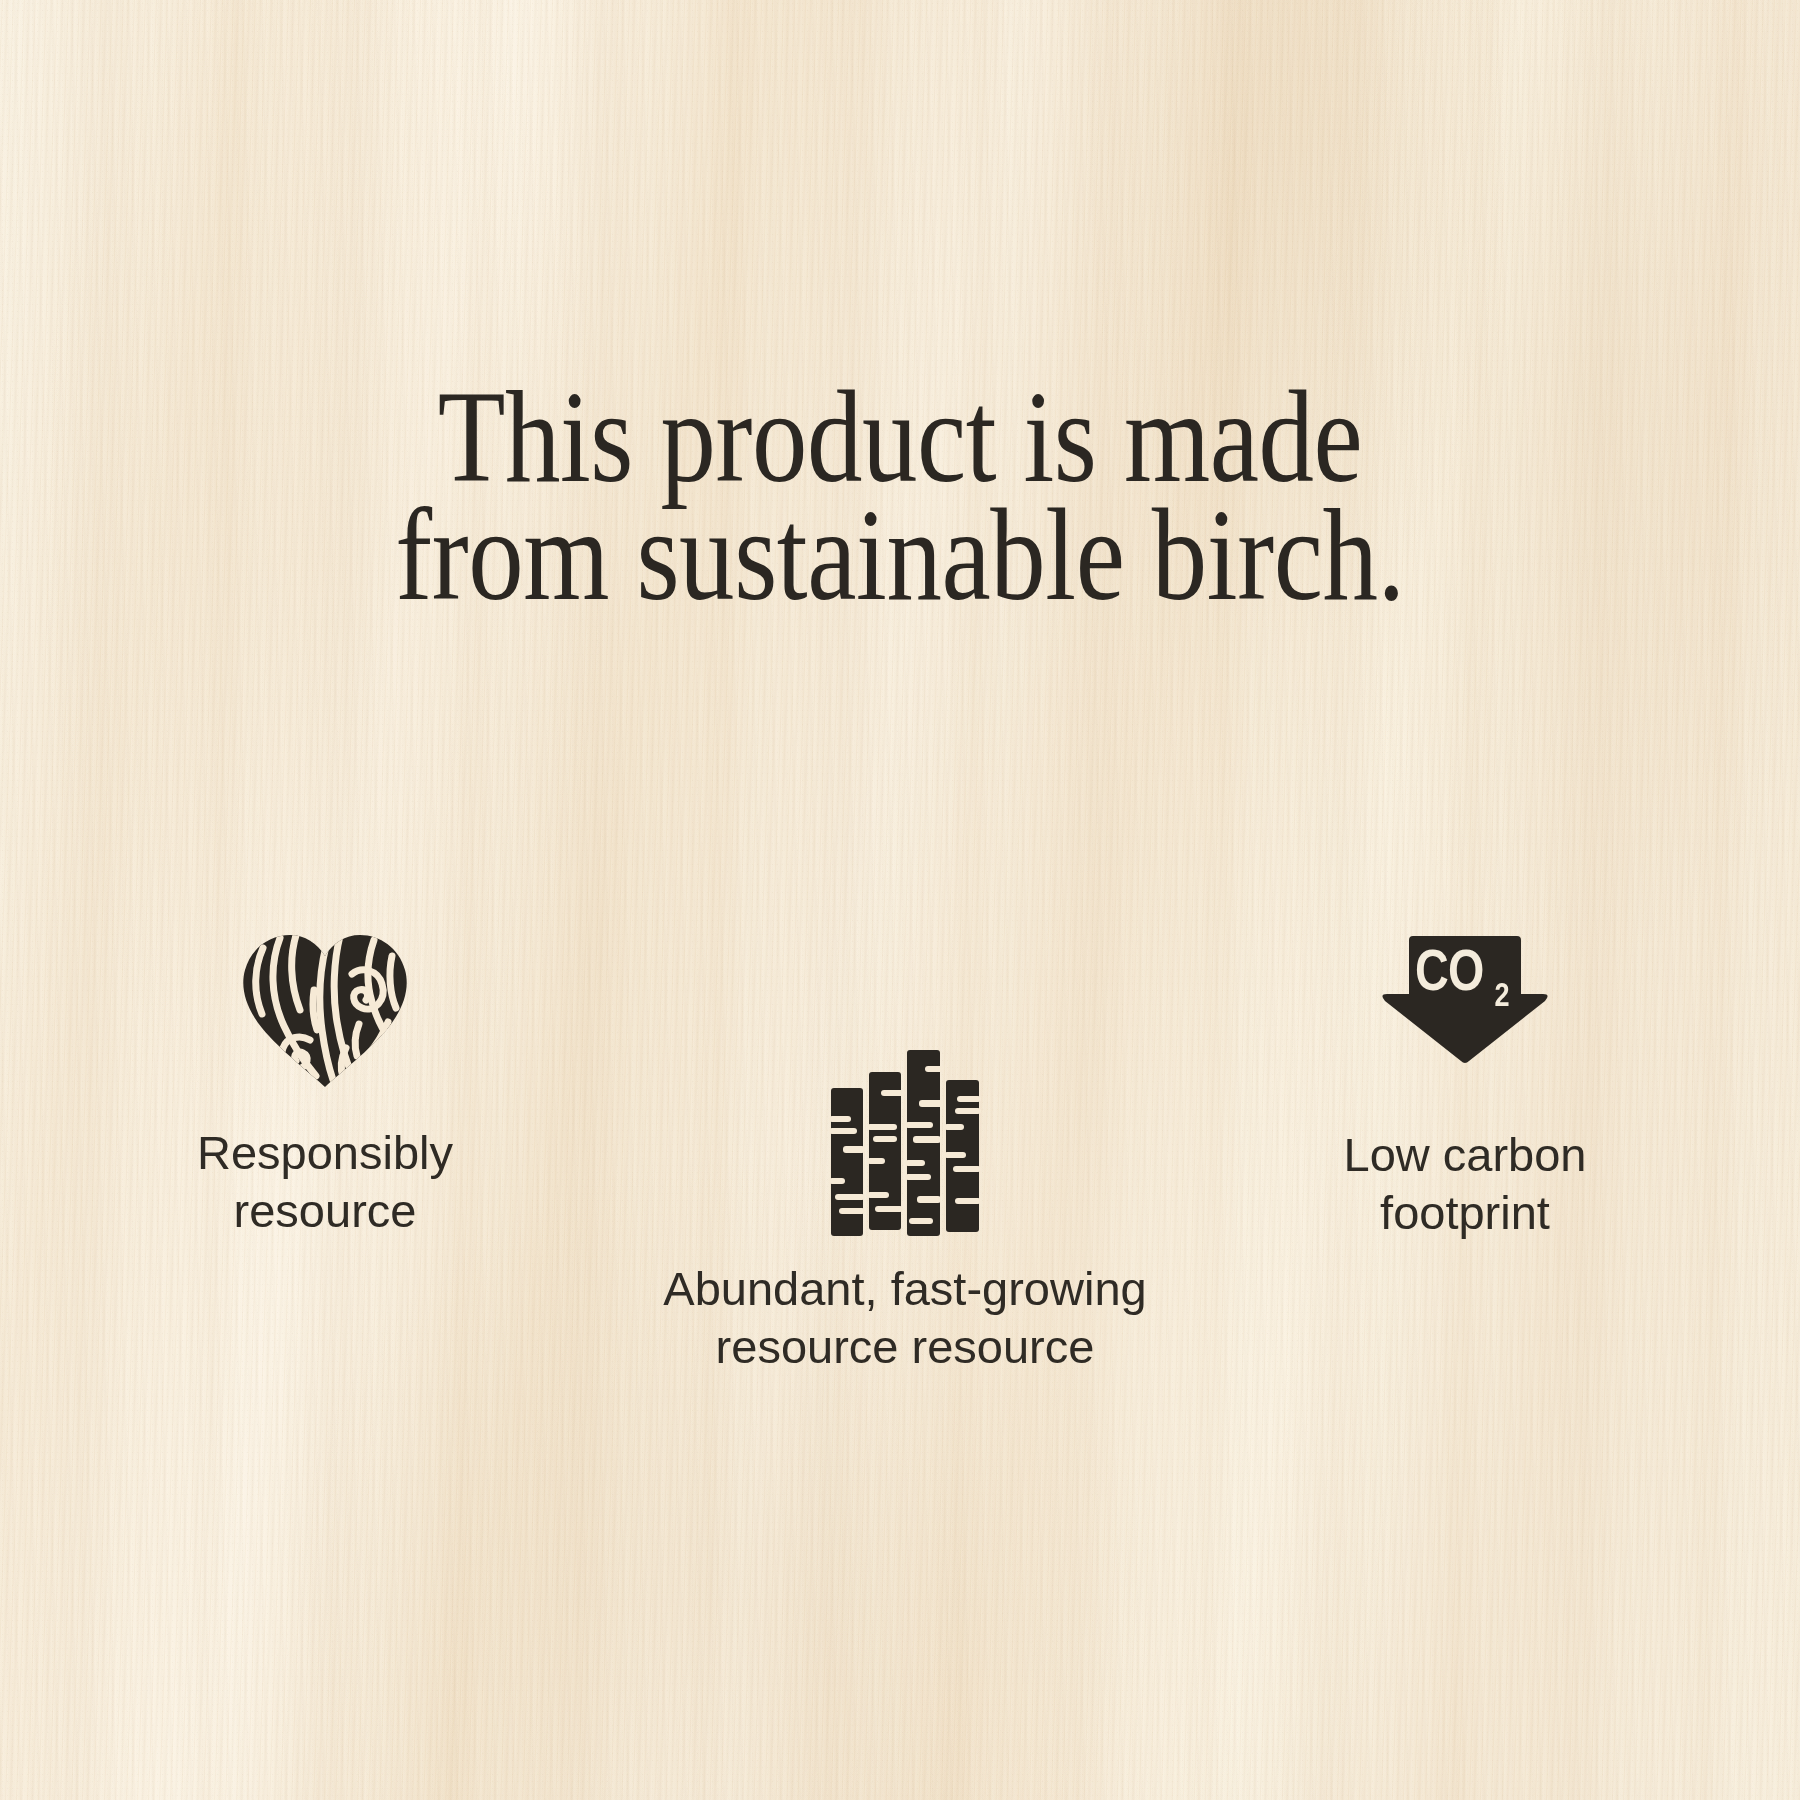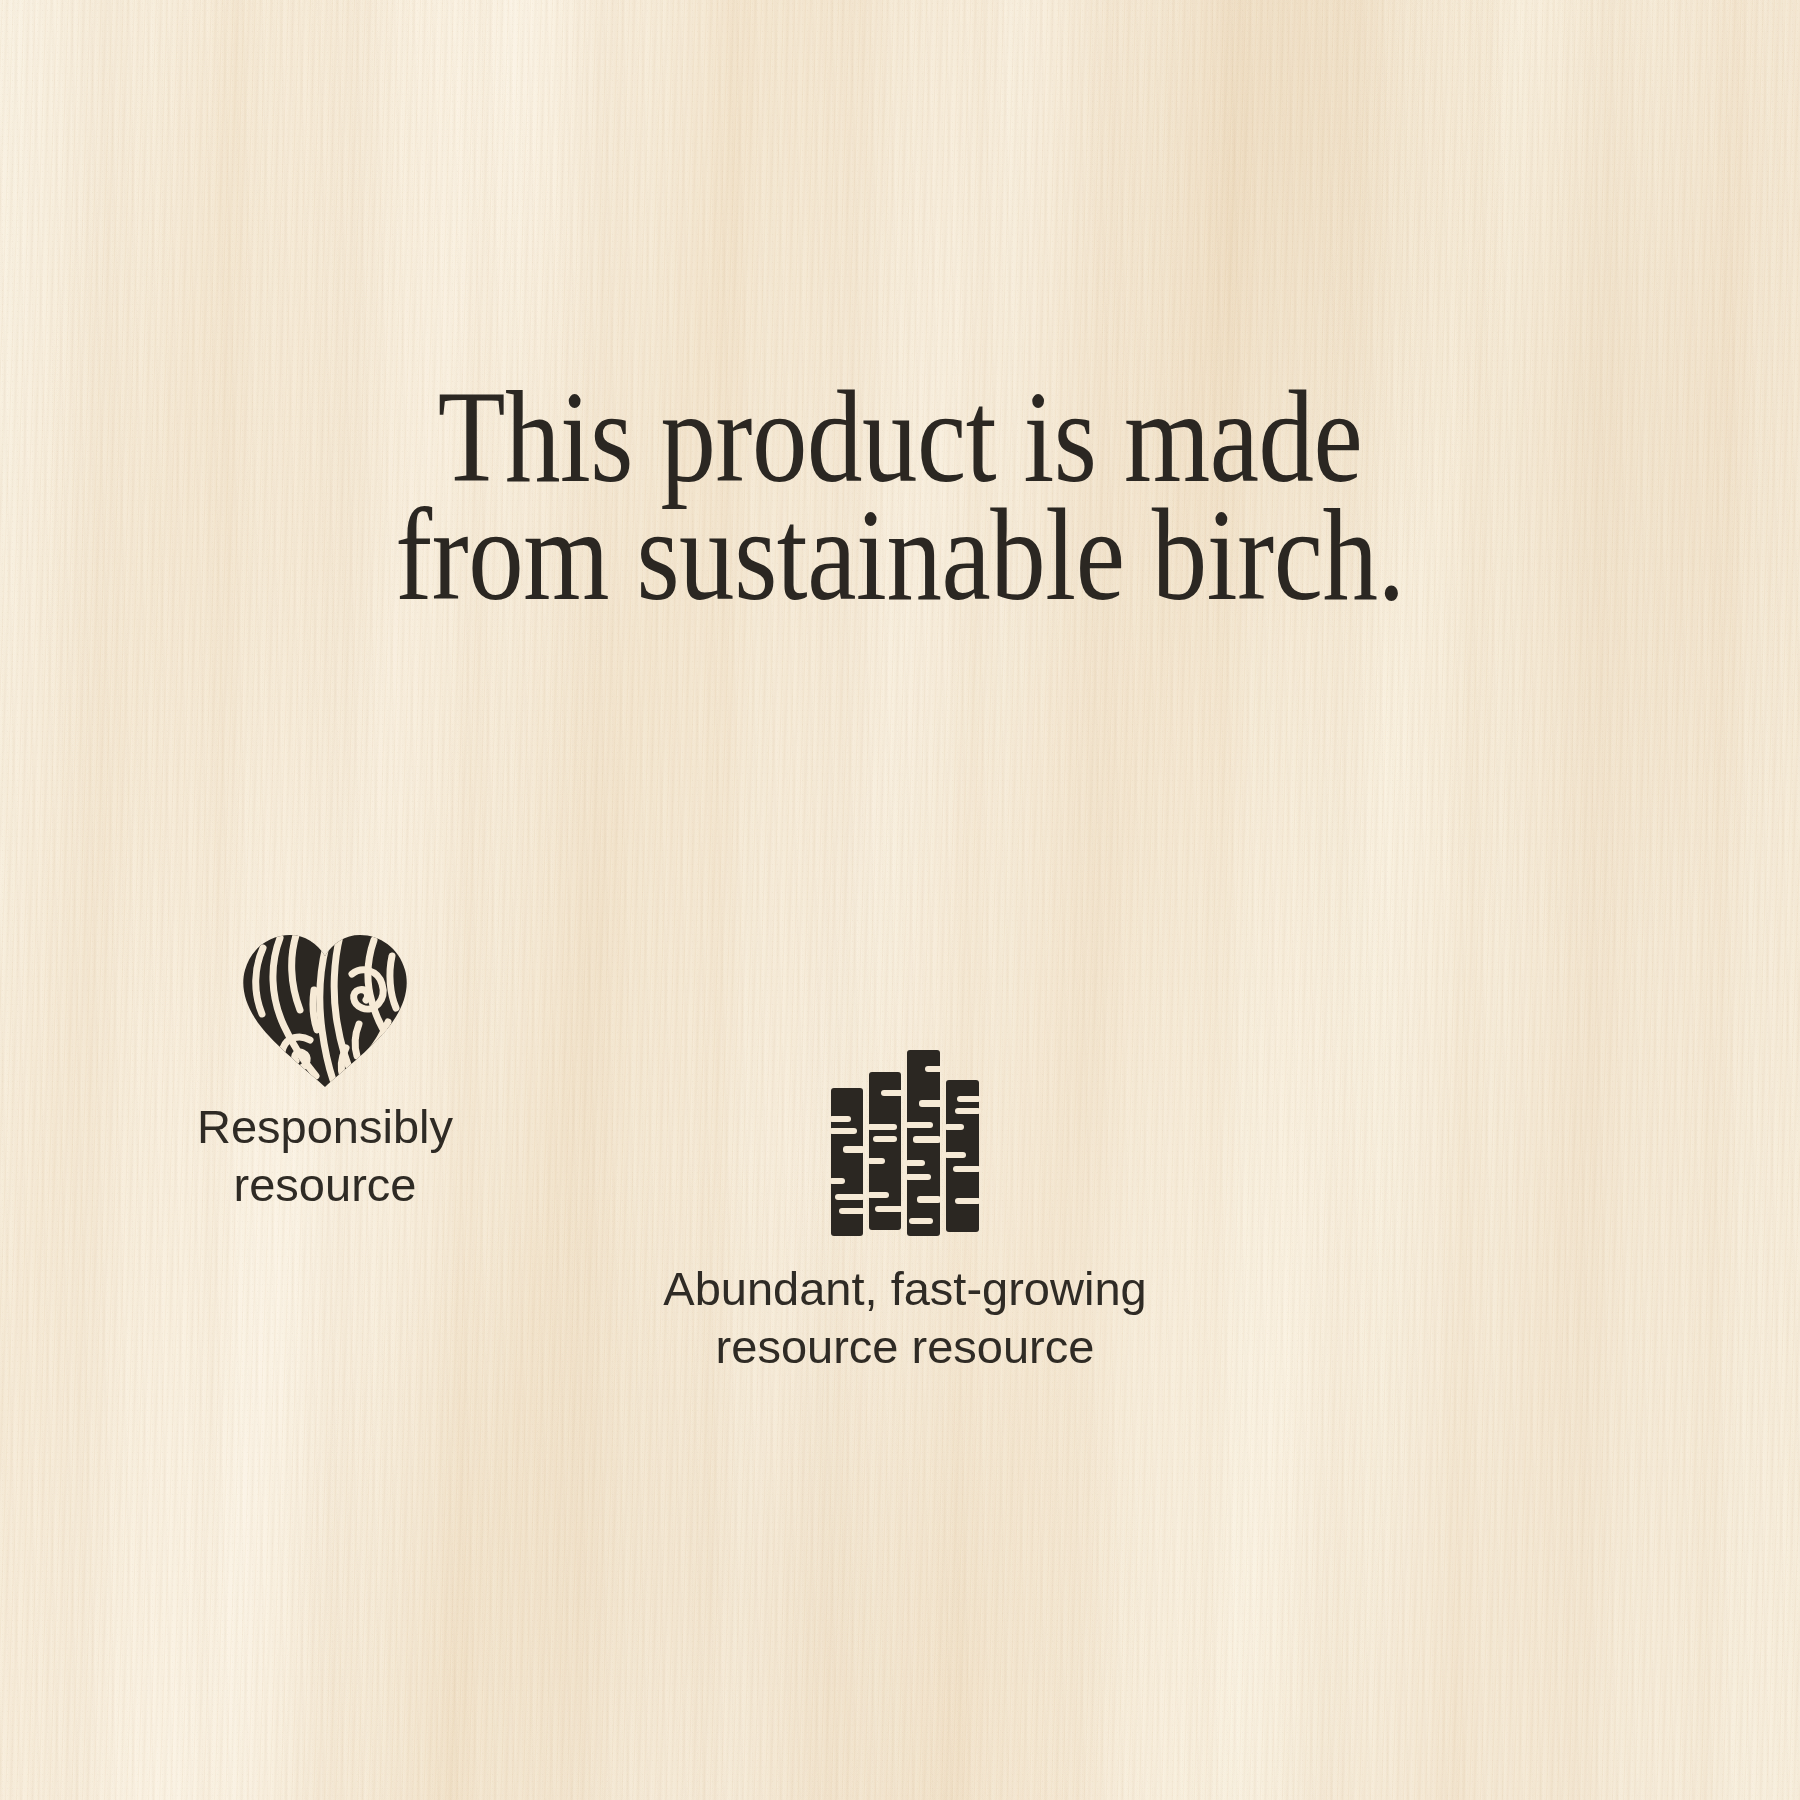--- a/index.html
+++ b/index.html
@@ -131,21 +131,21 @@
   }
   .feature .cap-line { display: block; white-space: nowrap; }
 
   
   #feature-harvested {
     left: 55px;
     top: 930px;
     width: 540px;
   }
   #feature-harvested .icon-wrap { height: 168px; }
-  #feature-harvested .caption { }
+  #feature-harvested .caption { margin-top: 26px; }
 
   
   #feature-renewable {
     left: 545px;
     top: 1048px;
     width: 720px;
   }
   #feature-renewable .icon-wrap { height: 196px; }
   #feature-renewable .caption { margin-top: 16px; }
 
@@ -293,15 +293,47 @@
           </g>
         </svg>
       </div>
 
       <div class="caption">
         <span class="cap-line">Abundant, fast-growing</span>
         <span class="cap-line">resource resource</span>
       </div>
     </div>
 
+    <div class="feature" id="feature-lowcarbon">
+
+      <div class="icon-wrap">
+        <svg width="172" height="134" viewBox="0 0 172 134" aria-hidden="true">
+
+          <path d="
+            M34 4
+            L138 4
+            Q142 4 142 8
+            L142 62
+            L164 62
+            Q172 62 166 69
+            L90 129
+            Q86 133 82 129
+            L6 69
+            Q0 62 8 62
+            L30 62
+            L30 8
+            Q30 4 34 4 Z" fill="#2b2722"></path>
+
+          <g fill="#f4ecdc" font-family="'Liberation Sans', sans-serif" font-weight="bold">
+            <text x="36" y="58" font-size="57" letter-spacing="-1" transform="scale(0.82 1) translate(8 0)">CO</text>
+            <text x="133" y="74" font-size="33" letter-spacing="-1" transform="scale(0.82 1) translate(8 0)">2</text>
+          </g>
+        </svg>
+      </div>
+
+      <div class="caption">
+        <span class="cap-line">Low carbon</span>
+        <span class="cap-line">footprint</span>
+      </div>
+    </div>
 
   </div>
 </div>
 
 </body></html>

